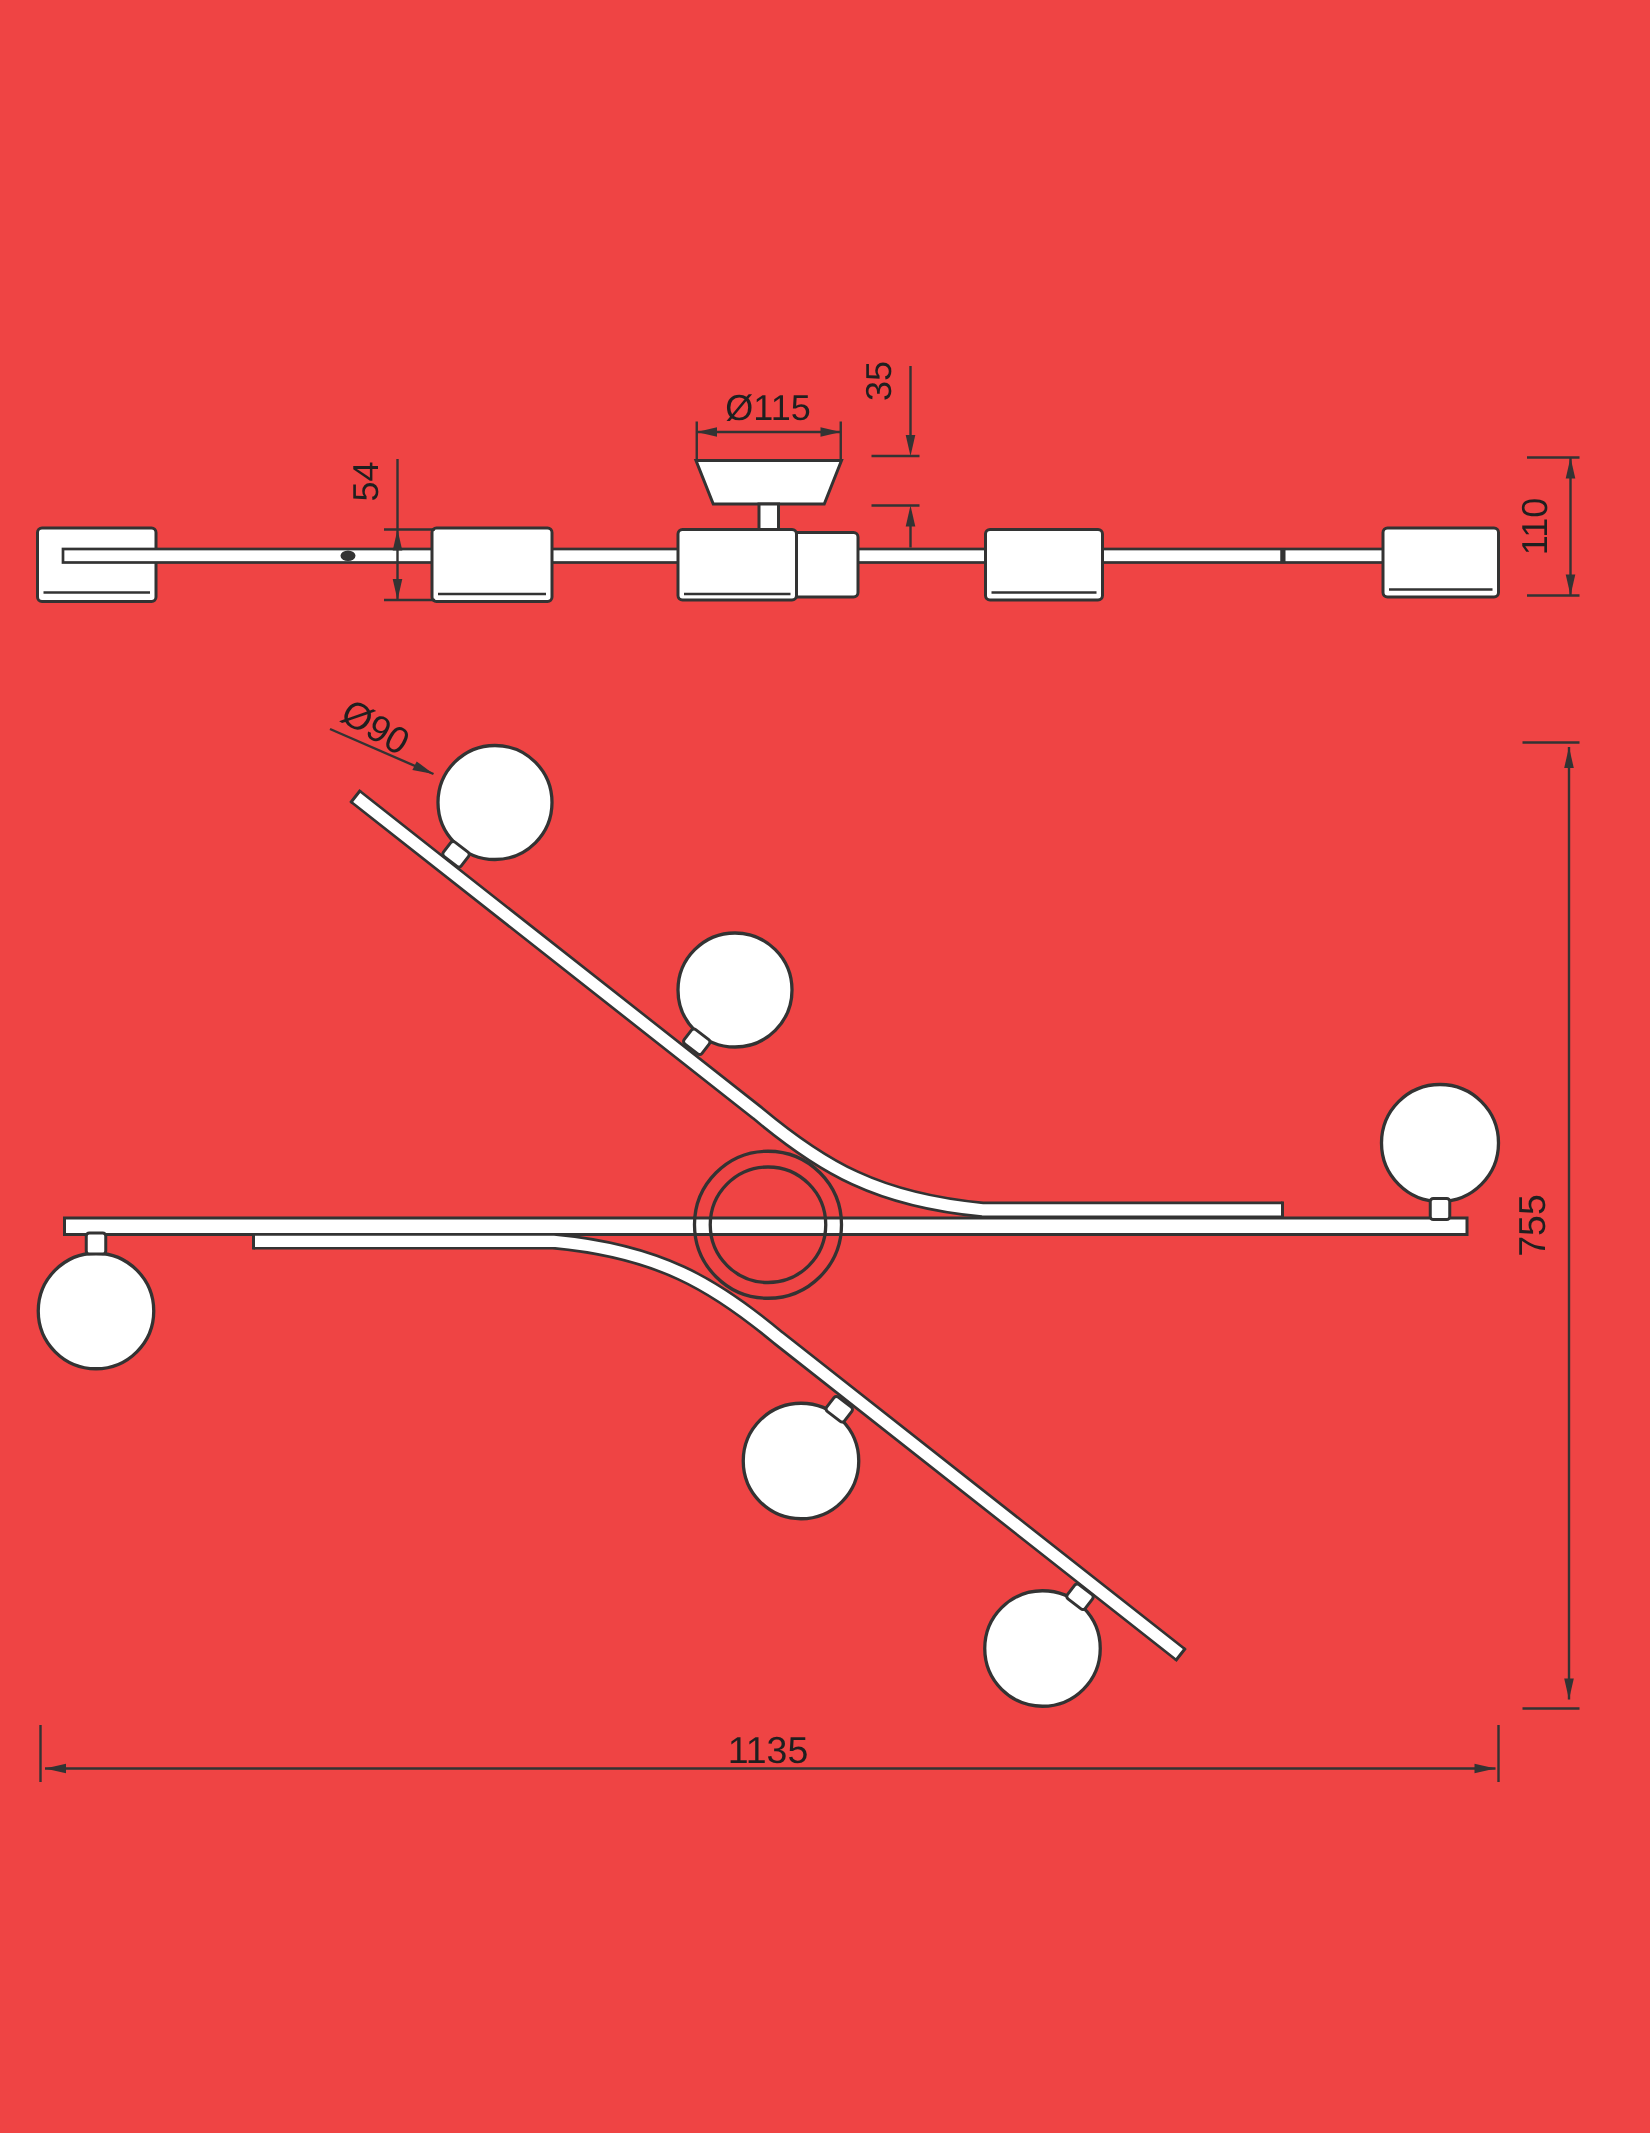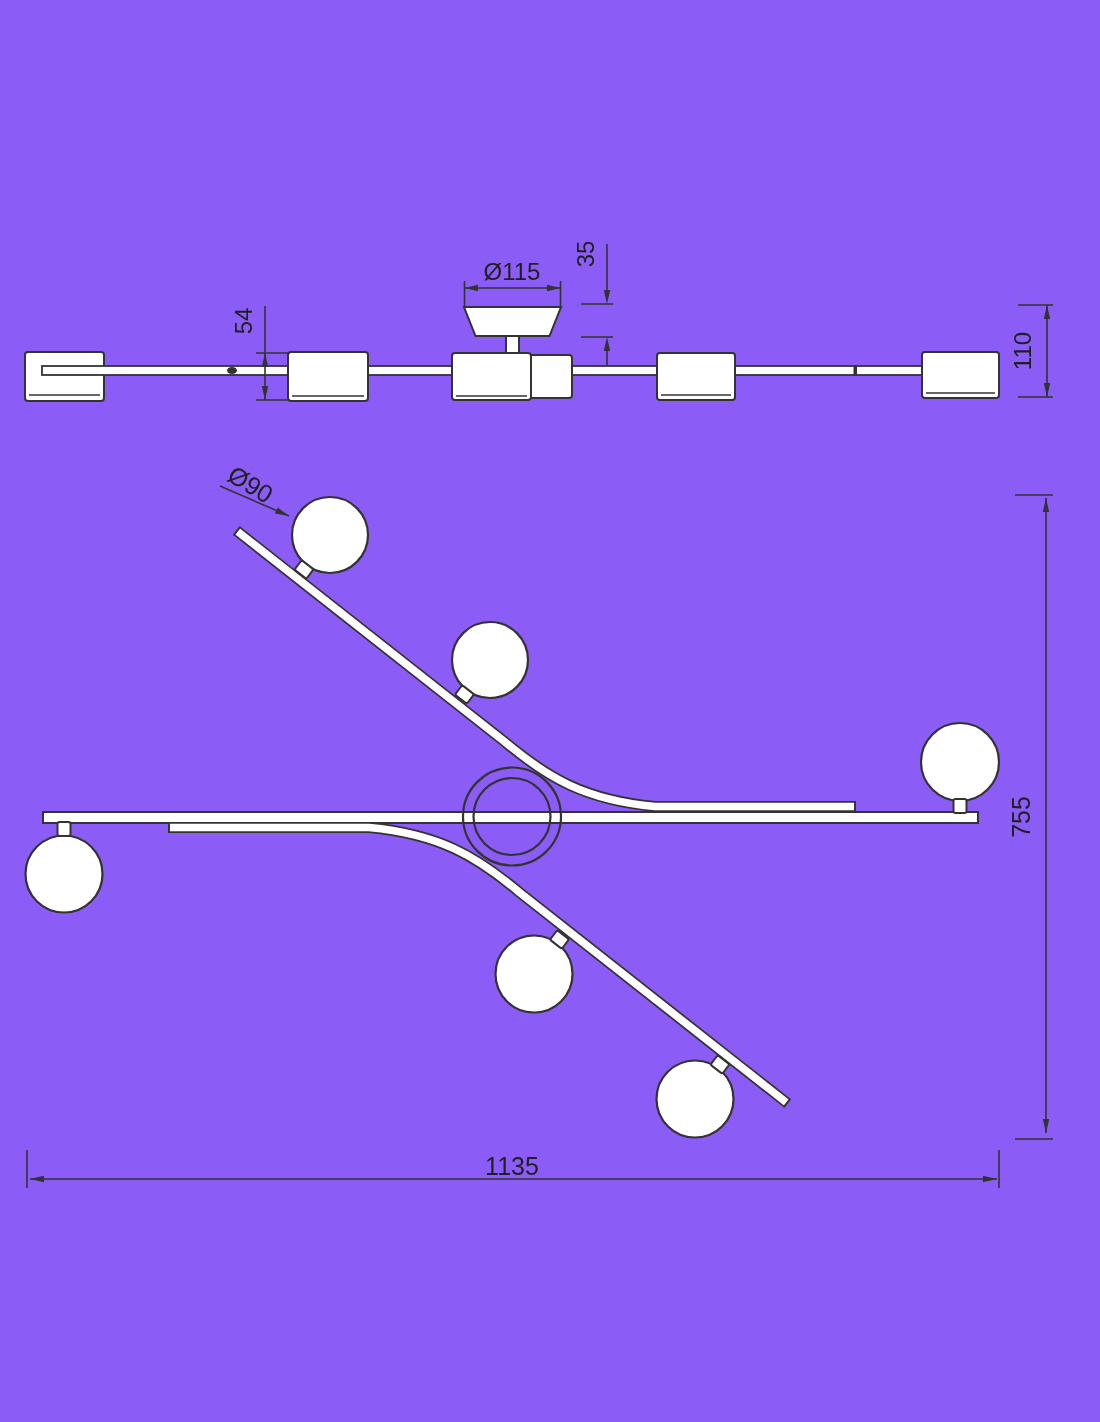--- a/index.html
+++ b/index.html
@@ -1,16 +1,16 @@
 <!DOCTYPE html>
 <html><head>
 <meta charset="utf-8">
 <style>
   html,body{margin:0;padding:0;background:#fff;}
-  .stage{position:relative;width:1100px;height:1422px;background:#8b5cf6;overflow:hidden;}
+  .stage{position:relative;width:1100px;height:1422px;background:#ef4444;overflow:hidden;}
   svg{display:block;}
   .ln  {fill:none;stroke:#333;stroke-width:2;stroke-linecap:butt;}
   .lnf {fill:#ffffff;stroke:#333;stroke-width:2;}
   .rodO{fill:none;stroke:#333;stroke-width:11;}
   .rodI{fill:none;stroke:#ffffff;stroke-width:7.5;}
   .dim {fill:none;stroke:#333;stroke-width:1.6;}
   .arr {fill:#333;stroke:none;}
   .solid{fill:#333;stroke:none;}
   .dtx {font-family:"Liberation Sans", sans-serif;font-size:24px;fill:#1f1f1f;}
   .dtx2{font-family:"Liberation Sans", sans-serif;font-size:25px;fill:#1f1f1f;}

